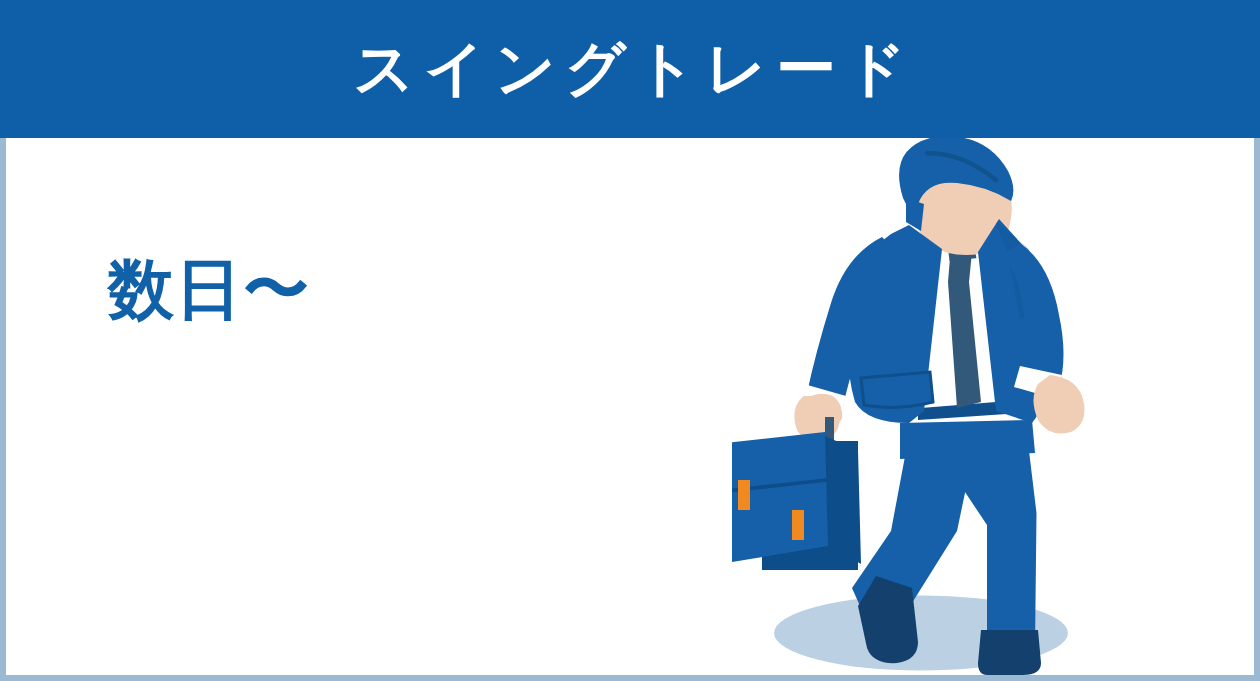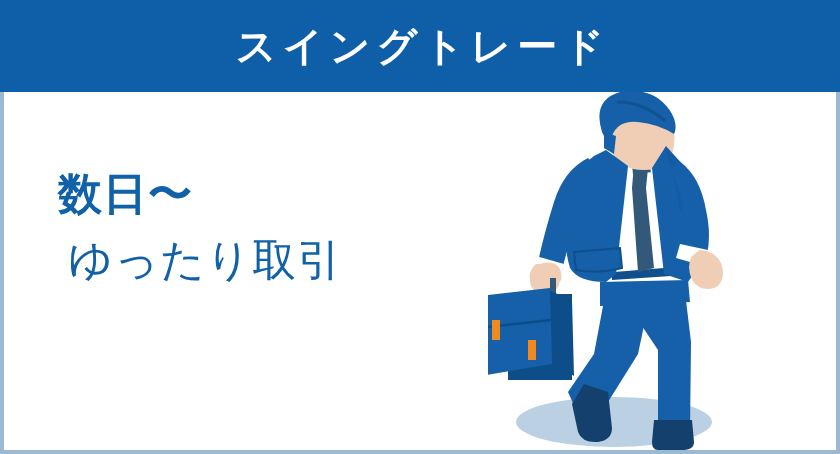--- a/index.html
+++ b/index.html
@@ -51,21 +51,21 @@
     background: #ffffff;
     border-left: 4px solid #9cb9d4;
     border-right: 4px solid #9cb9d4;
     border-bottom: 4px solid #9cb9d4;
     box-sizing: border-box;
   }
 
   
   #caption-block {
     position: absolute;
-    left: 58px;
+    left: 72px;
     top: 172px;
     width: 420px;
     color: #1161a8;
     line-height: 1.0;
   }
   .caption-line {
     display: block;
     white-space: nowrap;
     font-family: "Liberation Sans", "DejaVu Sans", sans-serif;
   }
@@ -98,21 +98,20 @@
 <div id="card">
 
   <div id="header-banner">
     <span id="header-title">スイングトレード</span>
   </div>
 
   <div id="body-panel"></div>
 
   <div id="caption-block">
     <span class="caption-line strong">数日〜</span>
-    <span class="caption-line light">ゆったり取引</span>
   </div>
 
   <div id="illustration">
     <svg width="352" height="362" viewBox="0 0 352 362" xmlns="http://www.w3.org/2000/svg">
 
       <ellipse cx="126" cy="330" rx="98" ry="25" fill="#bcd0e4"></ellipse>
 
       <path d="M 118 198 L 163 200 L 150 262 L 120 310 L 88 318 L 80 300 L 106 262 Z" fill="#1560a8"></path>
 
       <path d="M 96 292 L 120 300 L 124 336 Q 124 348 110 350 Q 94 351 90 340 L 84 312 Z" fill="#14406e"></path>

